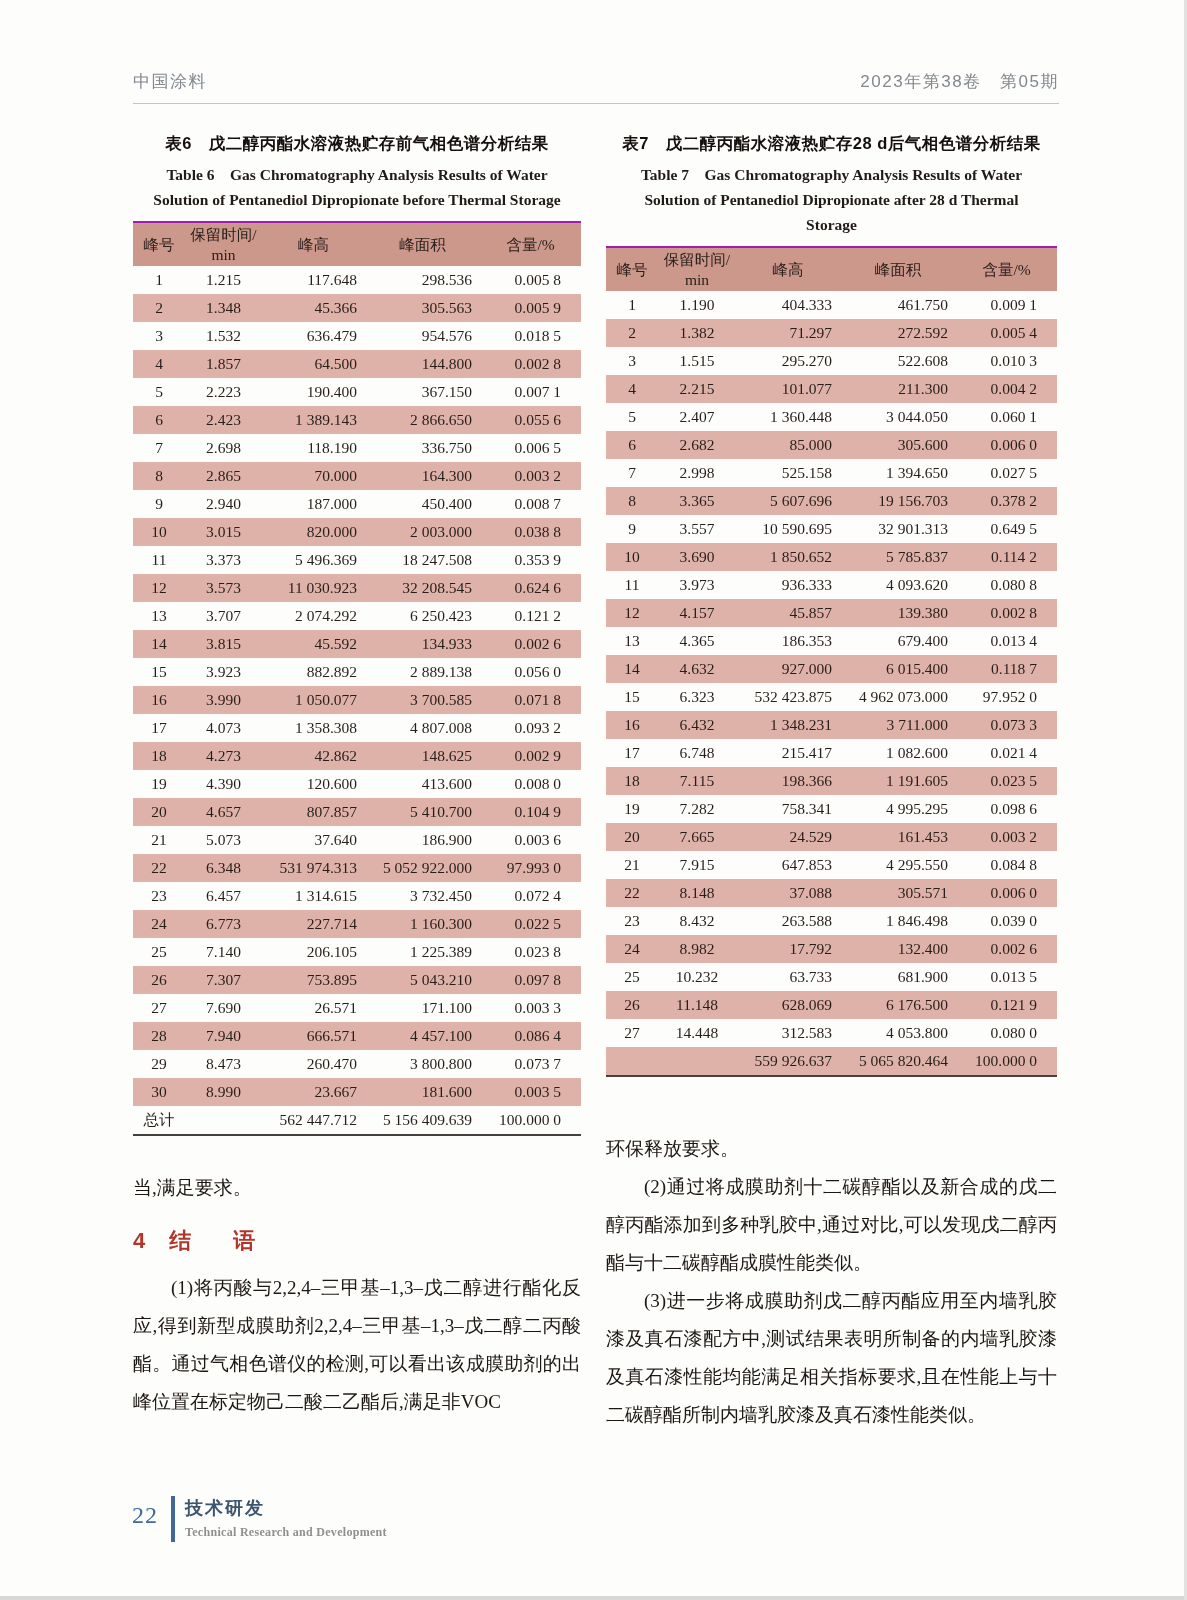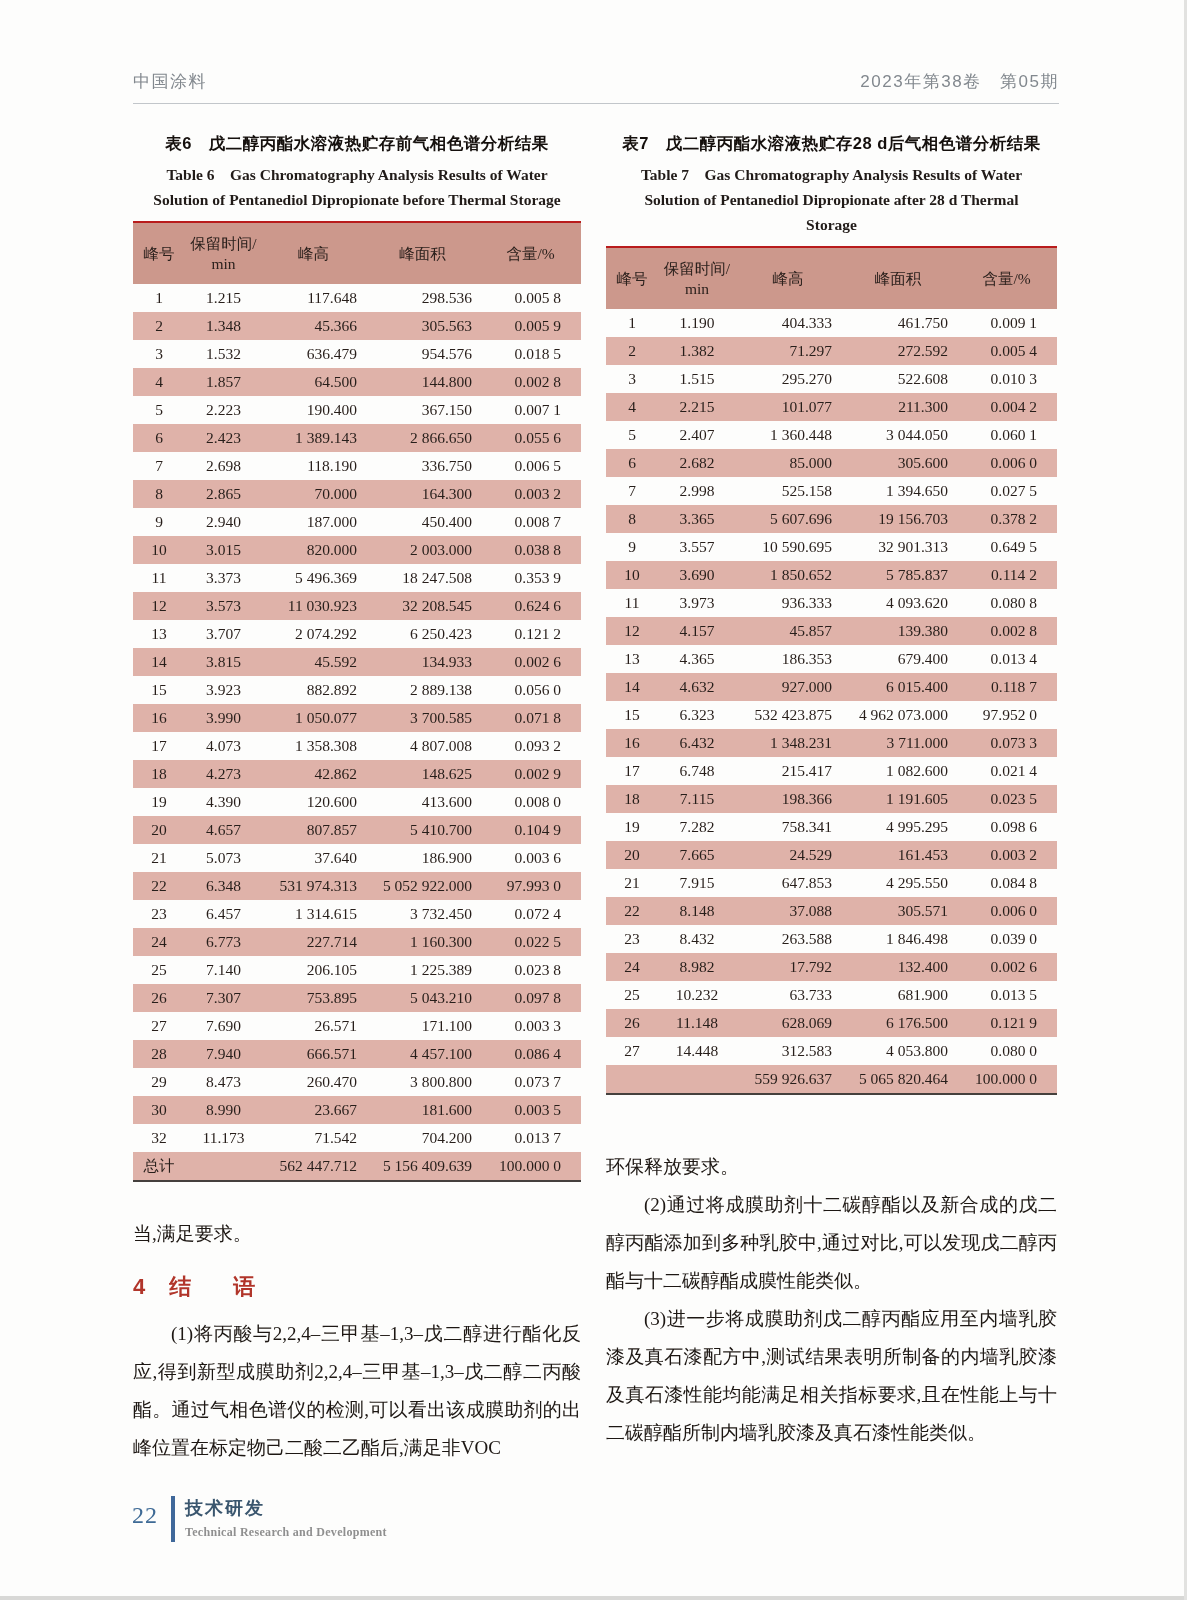--- a/index.html
+++ b/index.html
@@ -36,21 +36,21 @@
     text-align:center; margin:0 16px 9px;
   }
 
   
   table.gc {
     width:100%; border-collapse:collapse; table-layout:fixed;
     font-size:15.5px;
     border-bottom:2.5px solid #45403d;
   }
   table.gc thead tr {
-    height:62px; border-top:2px solid #b91c1c;
+    height:44px; border-top:2px solid #a21caf;
   }
   table.gc th {
     font-weight:normal; text-align:center; vertical-align:middle;
     white-space:pre-line; line-height:1.25; color:#2c211d;
     padding:0;
   }
   table.gc tbody td {
     height:28px; padding:0; color:#271e1a;
     overflow:hidden; white-space:nowrap;
   }
@@ -333,27 +333,20 @@
             <td>0.073 7</td>
           </tr>
           <tr>
             <td>30</td>
             <td>8.990</td>
             <td>23.667</td>
             <td>181.600</td>
             <td>0.003 5</td>
           </tr>
           <tr>
-            <td>32</td>
-            <td>11.173</td>
-            <td>71.542</td>
-            <td>704.200</td>
-            <td>0.013 7</td>
-          </tr>
-          <tr>
             <td>总计</td>
             <td></td>
             <td>562 447.712</td>
             <td>5 156 409.639</td>
             <td>100.000 0</td>
           </tr>
         </tbody>
     </table>
 
     <div class="textblock tb-left">

